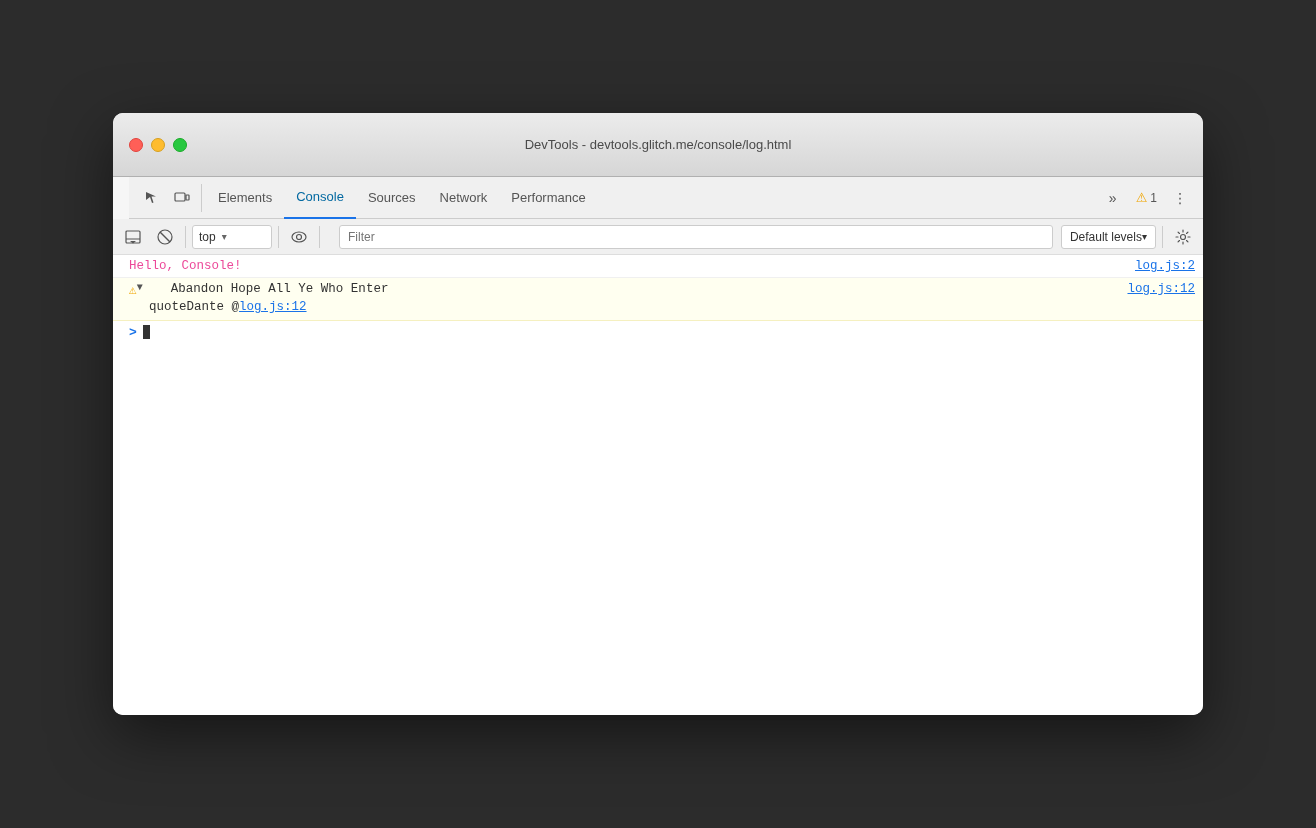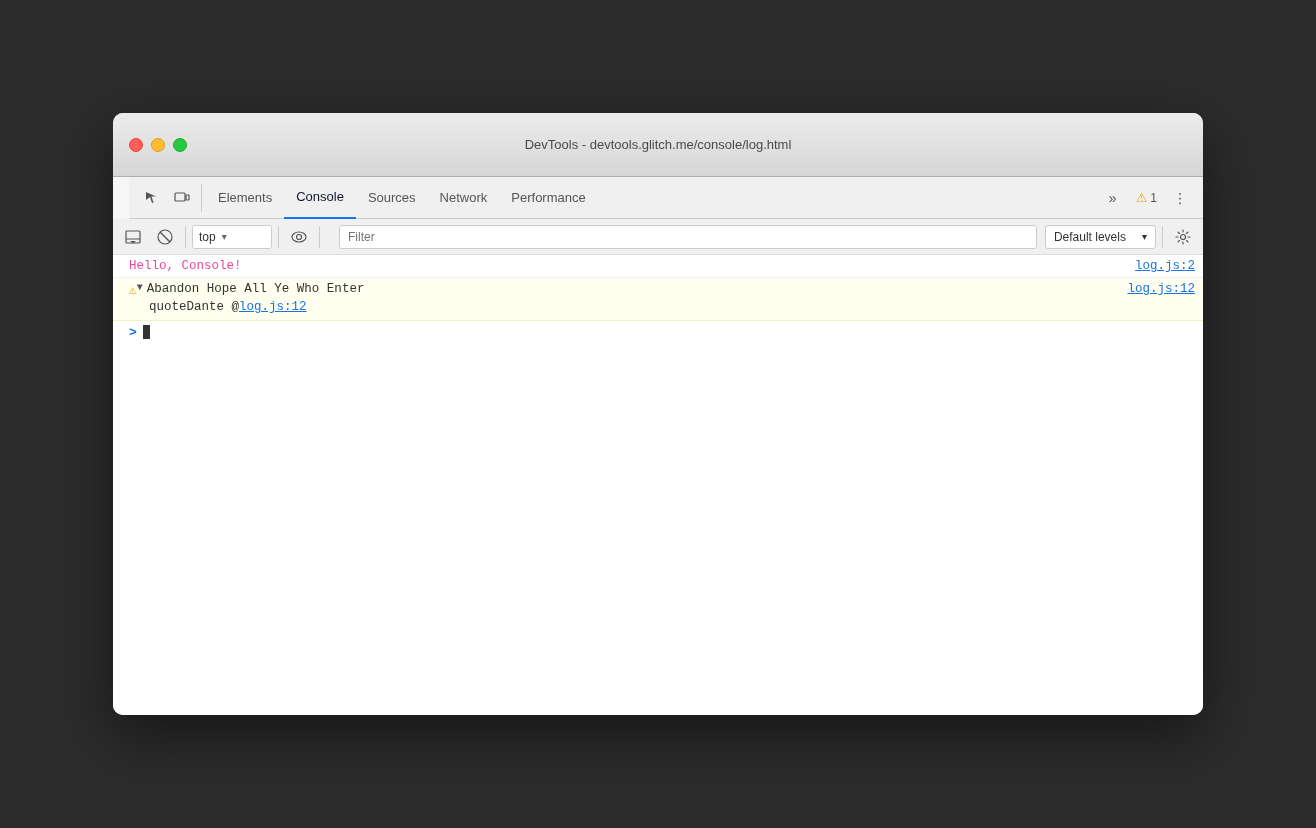--- a/index.html
+++ b/index.html
@@ -86,21 +86,21 @@
       display: flex;
       align-items: center;
       font-size: 13px;
       color: #555;
       cursor: pointer;
       position: relative;
       white-space: nowrap;
       flex-shrink: 0;
     }
     .tab-item.active {
-      color: #0f172a;
+      color: #0369a1;
       border-bottom: 2px solid #1a73e8;
     }
     .tabs-spacer { flex: 1; }
     .tabs-right {
       display: flex;
       align-items: center;
       gap: 4px;
       flex-shrink: 0;
     }
     .warning-badge {
@@ -182,21 +182,21 @@
       align-items: center;
       border: 1px solid #ccc;
       border-radius: 3px;
       background: white;
       height: 24px;
       padding: 0 8px;
       font-size: 12px;
       color: #333;
       cursor: pointer;
       white-space: nowrap;
-      gap: 16px;
+      gap: 0;
     }
     
     .console-output {
       background: white;
       min-height: 460px;
       font-family: 'SFMono-Regular', 'Courier New', Courier, monospace;
       font-size: 12.5px;
     }
     .console-entry {
       display: flex;
@@ -226,20 +226,21 @@
       display: flex;
       width: 100%;
       align-items: flex-start;
     }
     .log-text {
       color: #ec4899;
     }
     .warning-title {
       color: #333;
       font-weight: normal;
+      margin-left: 24px;
     }
     .warning-triangle {
       color: #f0a500;
       font-size: 13px;
     }
     .stack-line {
       color: #333;
       padding: 2px 0 2px 20px;
       display: flex;
       align-items: center;

